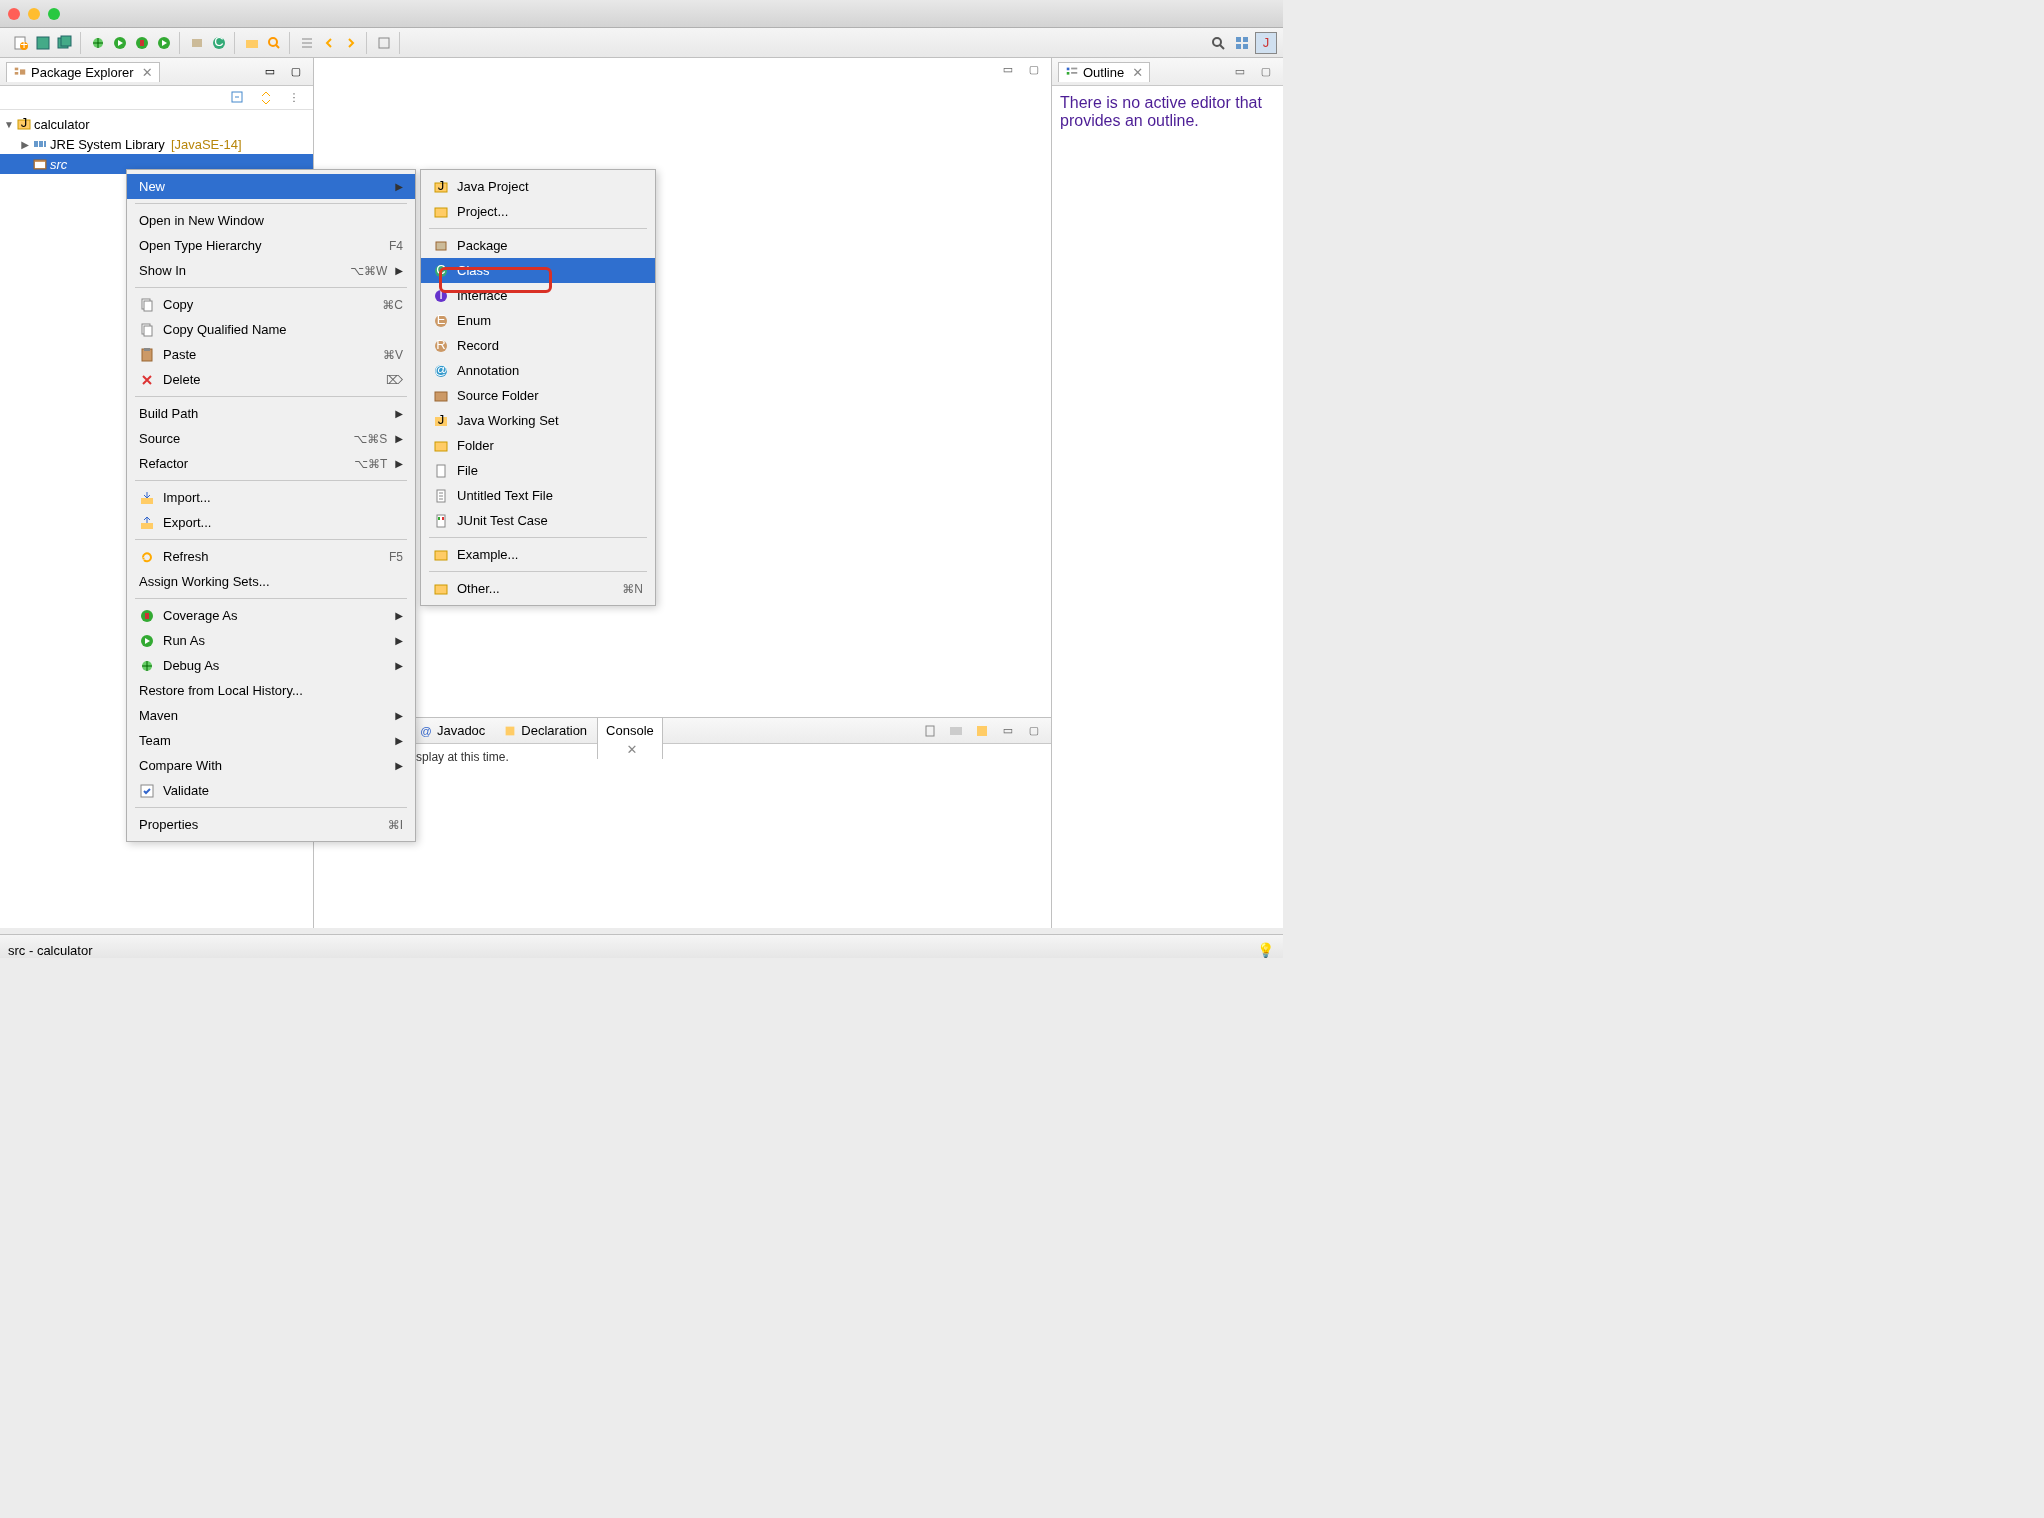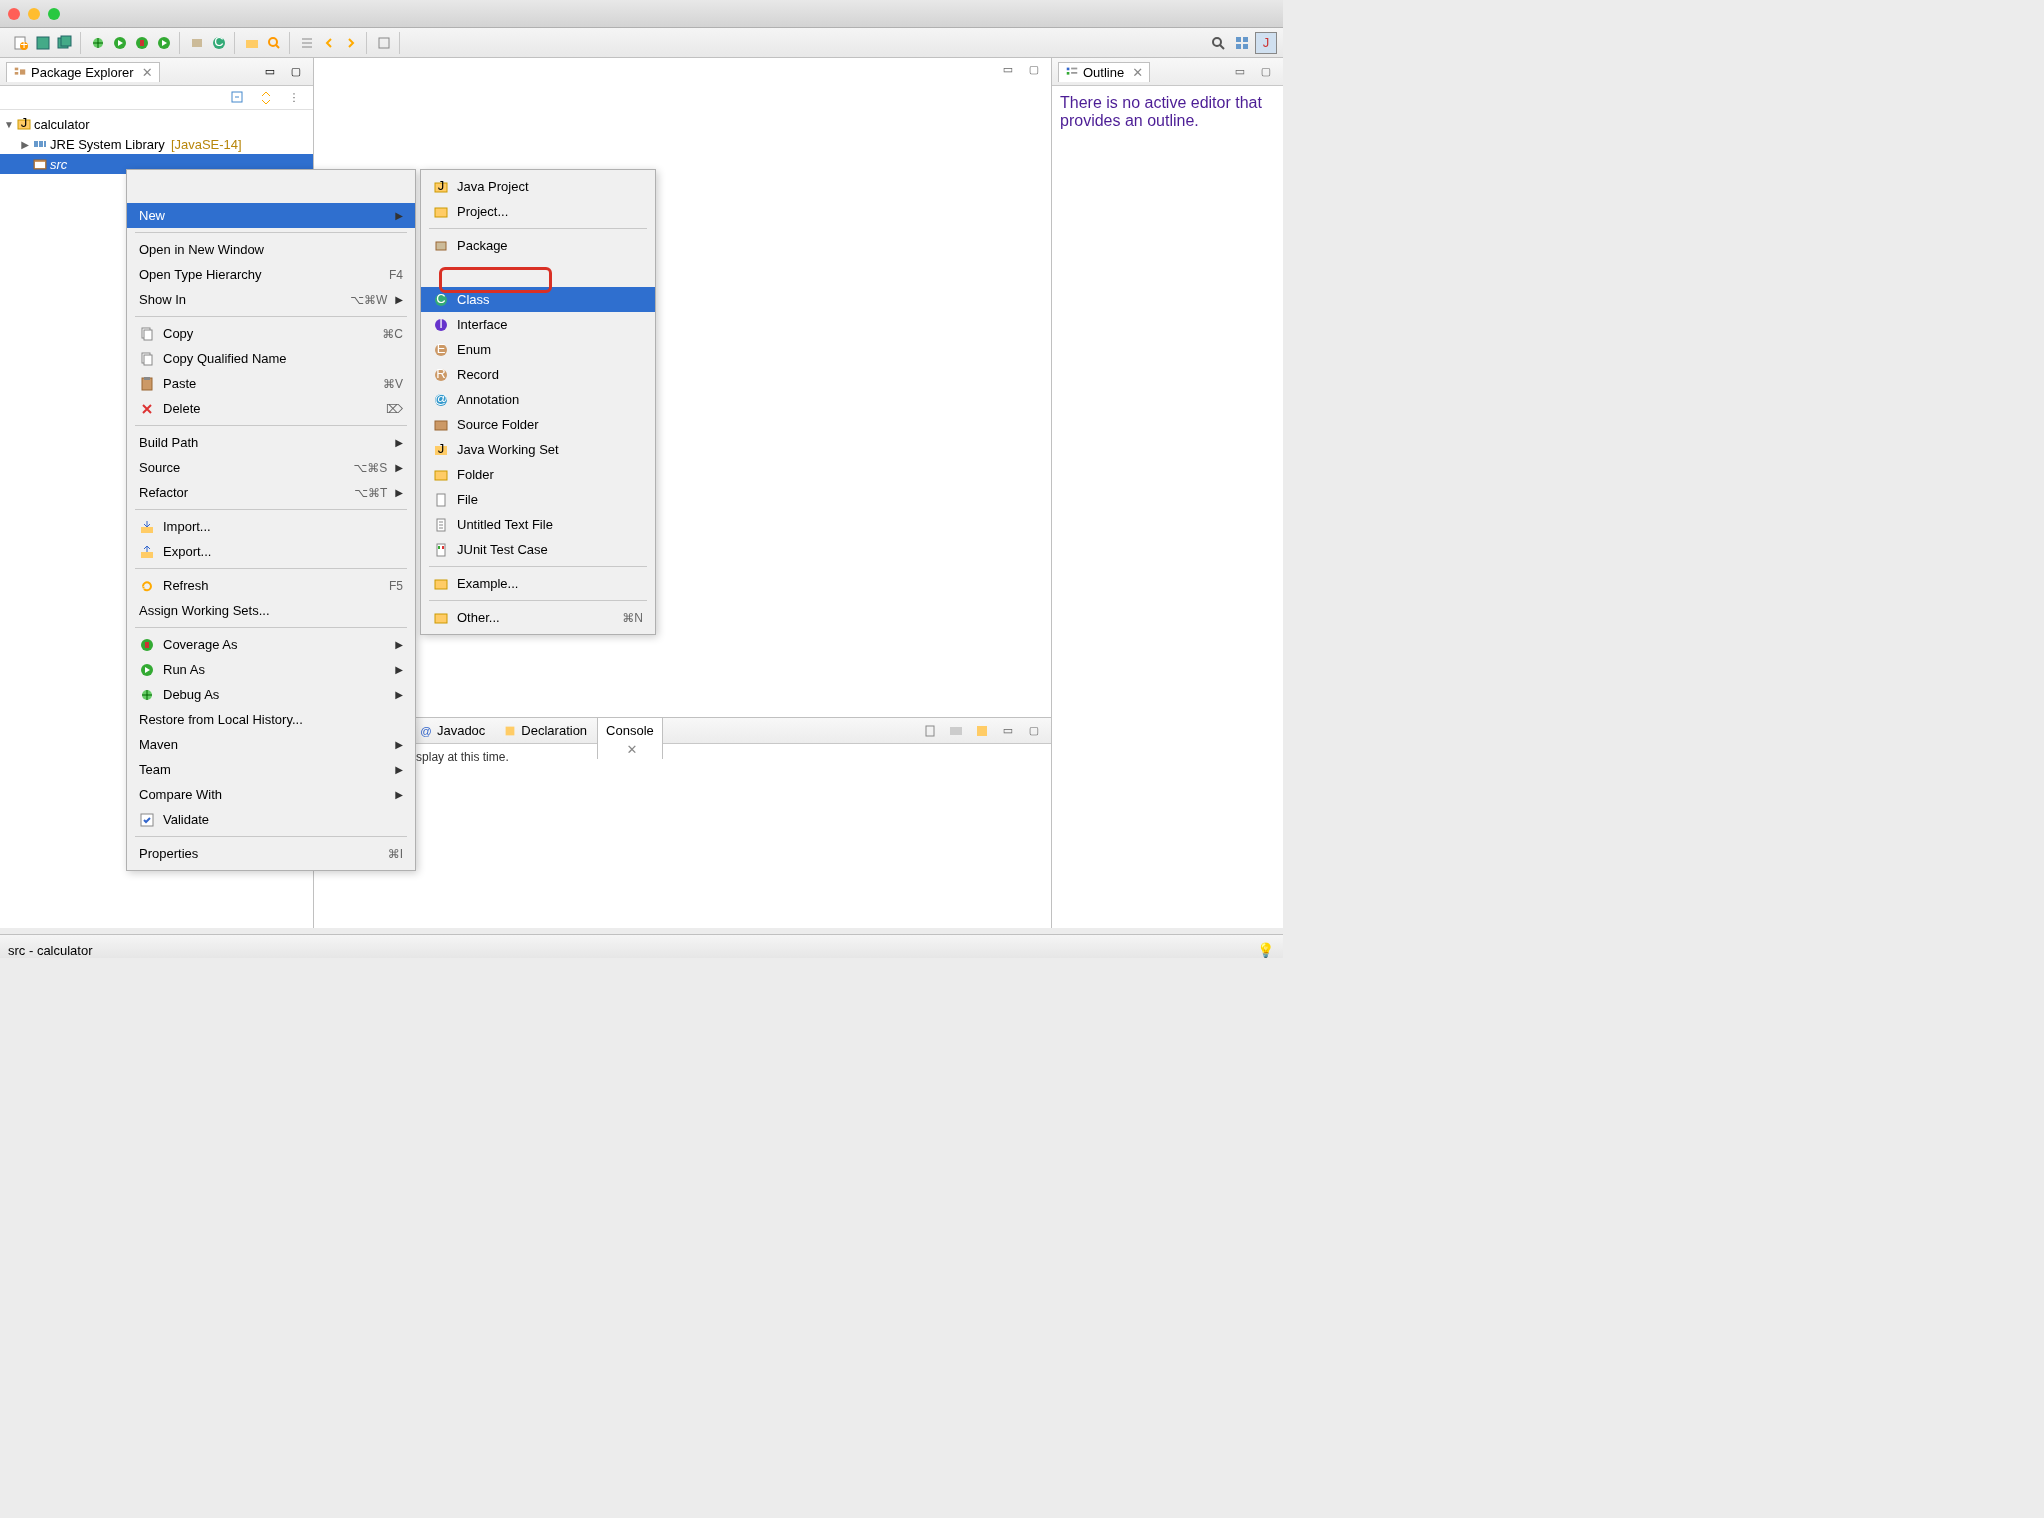--- a/index.html
+++ b/index.html
@@ -37,21 +37,21 @@
 .bottom-toolbar{margin-left:auto;display:flex;gap:4px;}
 .bottom-content{padding:6px 10px;color:#333;font-size:12px;}
 .right{width:232px;background:#fff;border-left:1px solid #c0c0c0;}
 .right-content{padding:8px;color:#4c1d95;font-size:16px;}
 .statusbar{position:absolute;bottom:0;left:0;right:0;height:24px;background:linear-gradient(#f5f5f5,#e6e6e6);border-top:1px solid #c0c0c0;display:flex;align-items:flex-end;padding:0 8px;font-size:12px;color:#333;}
 .bulb{margin-left:auto;font-size:14px;}
 .ctxmenu{position:absolute;background:#f0f0f0;border:1px solid #b0b0b0;box-shadow:2px 2px 8px rgba(0,0,0,.2);min-width:290px;padding:4px 0;}
 .ctxmenu.main-menu{left:126px;top:169px;}
 .ctxmenu.sub{left:420px;top:169px;min-width:236px;}
 .mitem{height:25px;display:flex;align-items:center;padding:0 12px;gap:8px;cursor:pointer;}
-.mitem.hl{background:#2f6fcf;color:#fff;margin-top:29px;}
+.mitem.hl{background:#2f6fcf;color:#fff;}
 .mitem.hl *{color:#fff;}
 .mitem .lbl{flex:1;}
 .mitem .sc{color:#666;font-size:12px;}
 .mitem .arrow{font-size:10px;color:#333;}
 .msep{height:1px;background:#c8c8c8;margin:4px 8px;}
 .micon{width:16px;height:16px;display:flex;align-items:center;justify-content:center;}
 .red-box{position:absolute;left:439px;top:267px;width:113px;height:26px;border:3px solid #d93025;border-radius:6px;pointer-events:none;z-index:100;}
 .mini-icon{width:14px;height:14px;display:inline-block;}
 </style>
 </head>

